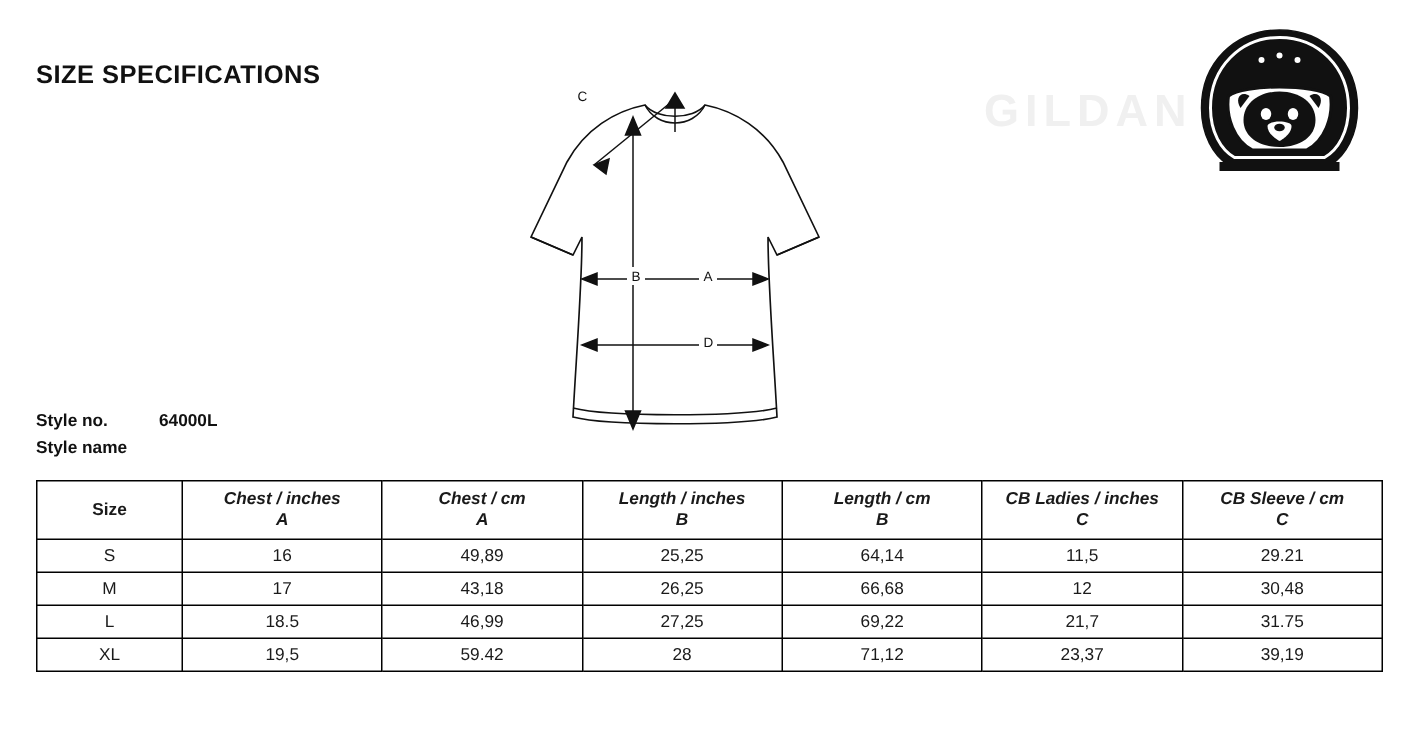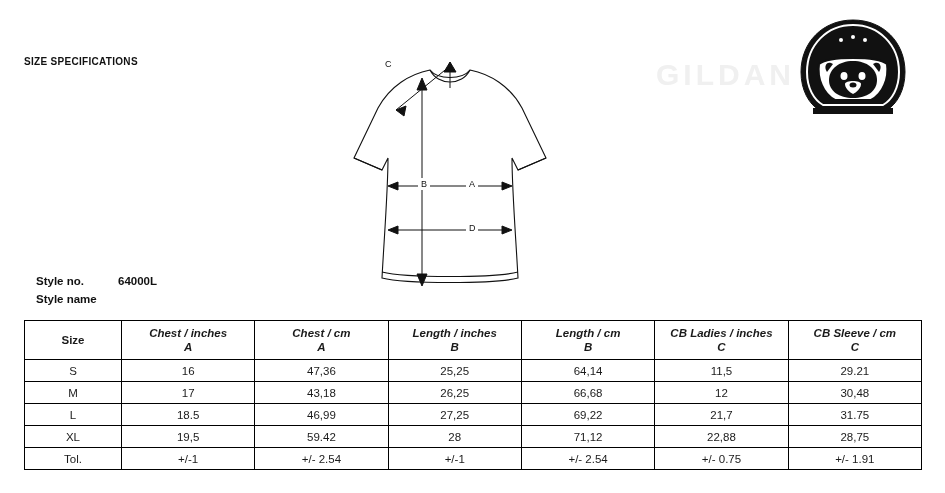--- a/index.html
+++ b/index.html
@@ -16,22 +16,22 @@
     overflow: hidden;
   }
   .page {
     position: relative;
     width: 945px;
     height: 493px;
   }
   .doc-title {
     position: absolute;
     left: 24px;
-    top: 56px;
-    font-size: 10px;
+    top: 40px;
+    font-size: 17px;
     font-weight: bold;
     letter-spacing: 0.3px;
     color: #111;
   }
   
   .logo {
     position: absolute;
     right: 22px;
     top: 16px;
     width: 140px;
@@ -54,21 +54,20 @@
     top: 40px;
     width: 300px;
     height: 250px;
   }
   
   .style-info {
     position: absolute;
     left: 24px;
     top: 272px;
     font-size: 11.5px;
-    margin-left: 12px;
   }
   .style-row {
     display: flex;
     line-height: 18px;
   }
   .style-label {
     width: 82px;
     font-weight: bold;
     color: #111;
   }
@@ -234,21 +233,21 @@
         <th class="col-data">
           <span>CB Sleeve / cm</span>
           <span class="hdr-sub">C</span>
         </th>
       </tr>
     </thead>
     <tbody>
       <tr>
         <td>S</td>
         <td>16</td>
-        <td>47,36</td>
+        <td>49,89</td>
         <td>25,25</td>
         <td>64,14</td>
         <td>11,5</td>
         <td>29.21</td>
       </tr>
       <tr>
         <td>M</td>
         <td>17</td>
         <td>43,18</td>
         <td>26,25</td>
@@ -264,28 +263,19 @@
         <td>69,22</td>
         <td>21,7</td>
         <td>31.75</td>
       </tr>
       <tr>
         <td>XL</td>
         <td>19,5</td>
         <td>59.42</td>
         <td>28</td>
         <td>71,12</td>
-        <td>22,88</td>
-        <td>28,75</td>
-      </tr>
-      <tr>
-        <td>Tol.</td>
-        <td>+/-1</td>
-        <td>+/- 2.54</td>
-        <td>+/-1</td>
-        <td>+/- 2.54</td>
-        <td>+/- 0.75</td>
-        <td>+/- 1.91</td>
+        <td>23,37</td>
+        <td>39,19</td>
       </tr>
     </tbody>
   </table>
 
 </div>
 
 </body></html>

